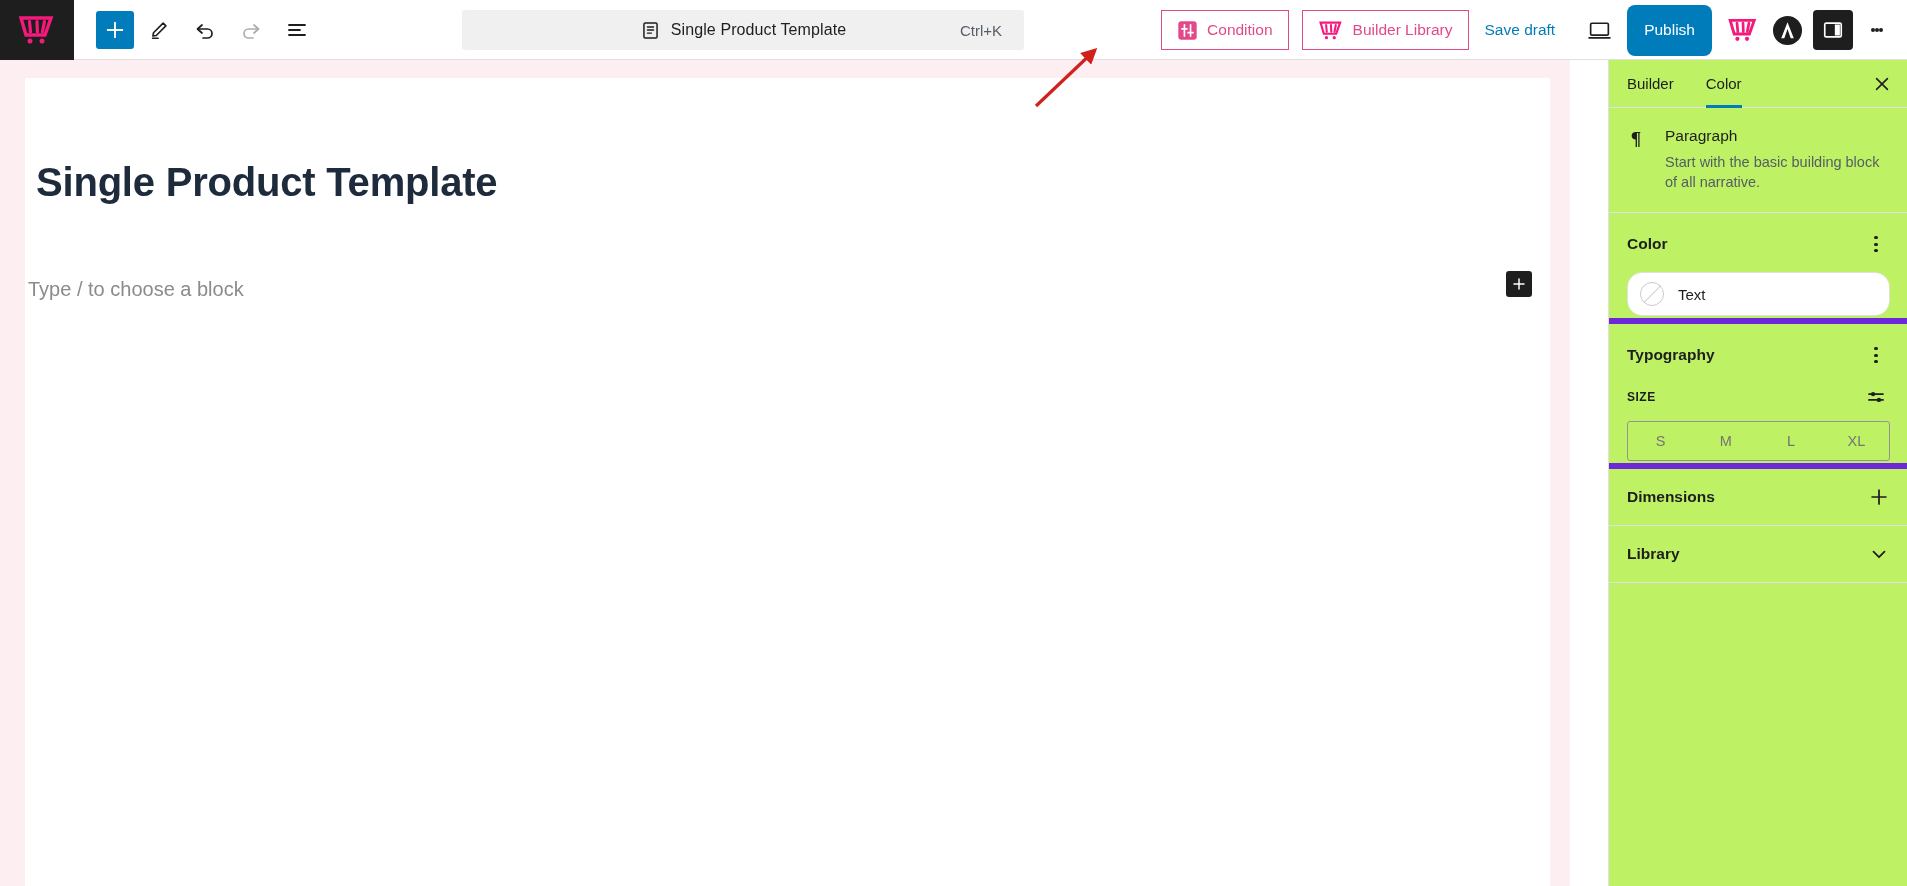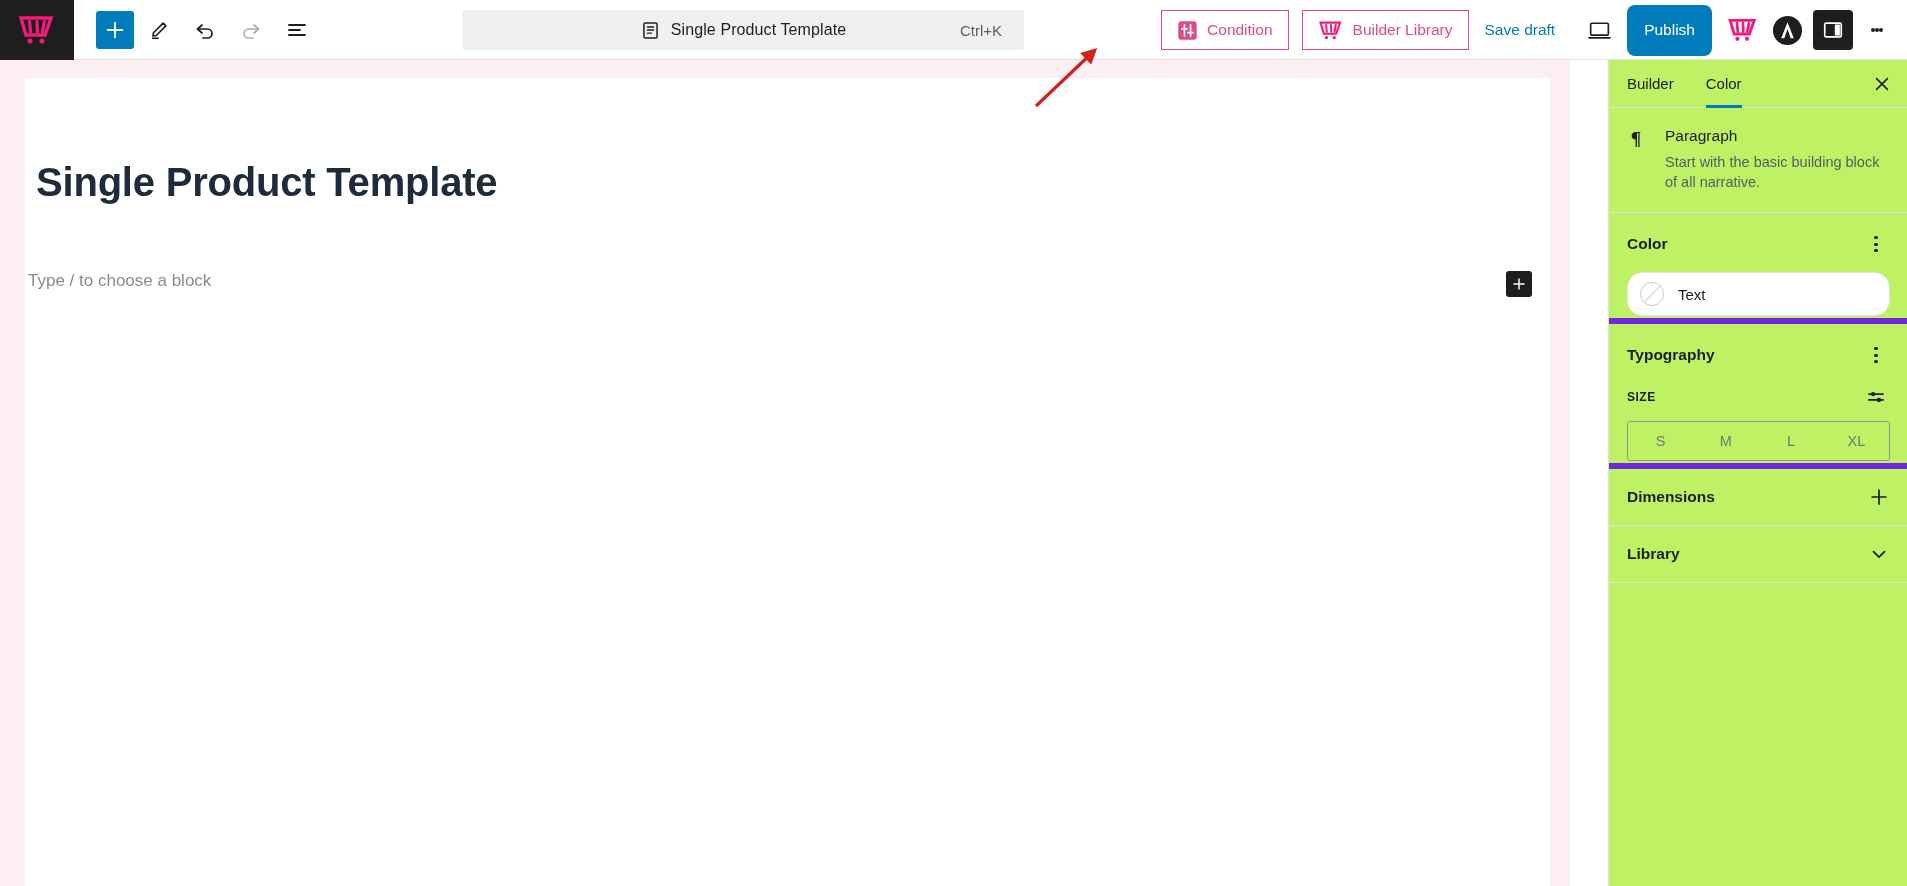--- a/index.html
+++ b/index.html
@@ -96,22 +96,22 @@
     background: #ffffff;
     position: relative;
   }
   .post-title {
     position: absolute; left: 11px; top: 82px;
     font-size: 40px; font-weight: bold; color: #1e2b3c;
     letter-spacing: -.2px;
     font-family: "Liberation Sans", sans-serif;
   }
   .block-placeholder {
-    position: absolute; left: 3px; top: 193px;
-    font-size: 17px; color: #8b8b8b;
+    position: absolute; left: 3px; top: 200px;
+    font-size: 20px; color: #8b8b8b;
     font-family: "Liberation Sans", sans-serif;
   }
   .add-block-btn {
     position: absolute; right: 18px; top: 193px;
     width: 26px; height: 26px; background: #1e1e1e;
     border-radius: 3px; border: none; cursor: pointer;
     display: flex; align-items: center; justify-content: center;
   }
 
   

